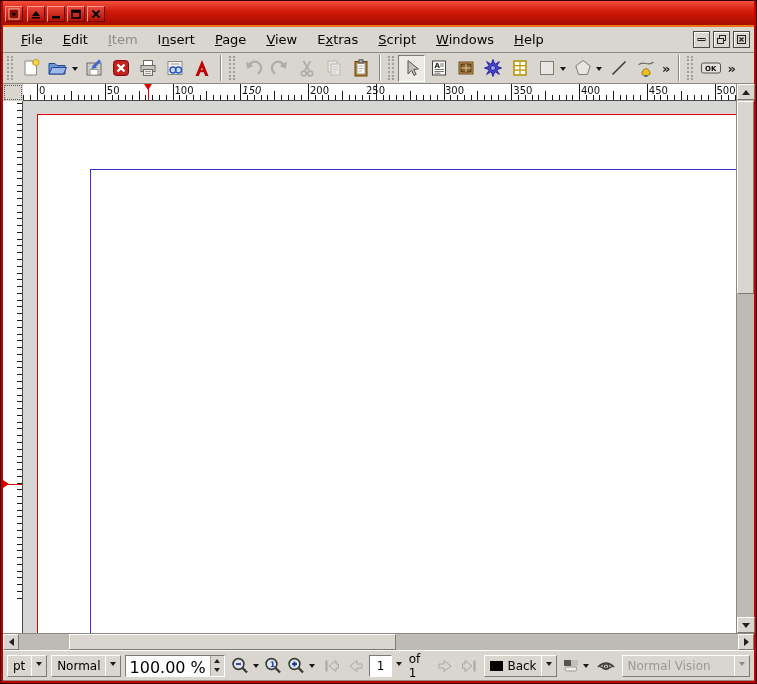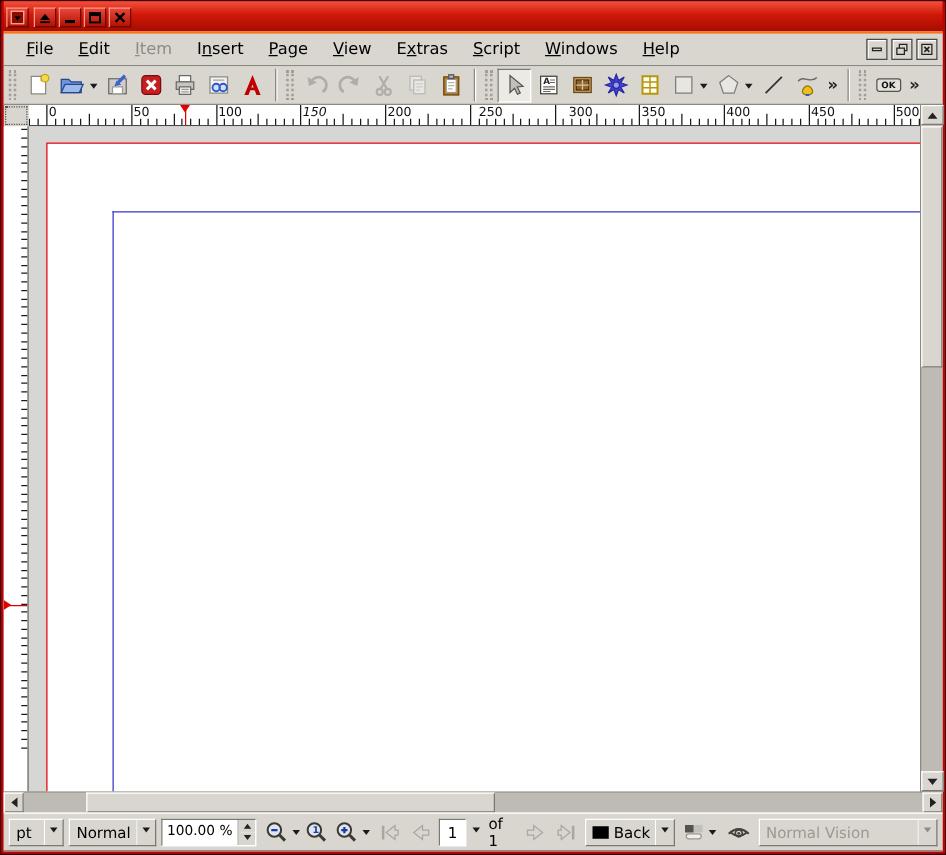--- a/index.html
+++ b/index.html
@@ -97,21 +97,21 @@
   }
   .combo{
     height:22px; display:flex; align-items:center; background:#d9d6cf; cursor:pointer;
     border:1px solid; border-color:#fff #7a7a72 #7a7a72 #fff; padding-left:5px;
   }
   .combo .ctext{ flex:1; padding-right:4px; white-space:nowrap; overflow:hidden; }
   .combo .cdiv{ width:1px; align-self:stretch; background:#a8a6a0; border-right:1px solid #fff; }
   .combo .carr{ width:14px; display:flex; justify-content:center; }
   .combo.disabled .ctext{ color:#9b9993; }
   .spin{ height:22px; display:flex; border:1px solid; border-color:#7a7a72 #fff #fff #7a7a72; background:#fff; }
-  .spin .stext{ padding:2px 4px; font-size:11px; white-space:nowrap; }
+  .spin .stext{ padding:2px 4px; font-size:16px; white-space:nowrap; }
   .spinbtns{ display:flex; flex-direction:column; border-left:1px solid #a8a6a0; }
   .spinbtns div{ flex:1; width:13px; display:flex; align-items:center; justify-content:center; background:#d9d6cf; cursor:pointer; }
   .spinbtns .tri{ border-width:3px; }
   .spinbtns .up{ border-bottom-width:4px; margin-top:-2px; }
   .spinbtns .dn{ border-top:4px solid #222; margin-bottom:-2px; }
   .bbtn{ width:24px; height:24px; display:flex; align-items:center; justify-content:center; border:1px solid transparent; cursor:pointer; }
   .bbtn.off{ cursor:default; }
   .pagebox{ width:24px; height:22px; background:#fff; border:1px solid; border-color:#7a7a72 #fff #fff #7a7a72; display:flex; align-items:center; justify-content:center; font-size:12px; }
   .pgarr{ width:12px; height:22px; display:flex; align-items:center; justify-content:center; cursor:pointer; }
   .oflabel{ font-size:12px; padding:0 2px; }
@@ -421,32 +421,32 @@
           <div class="htick" style="left: 291.8px; height: 5px;"></div>
           <div class="htick" style="left: 298.6px; height: 5px;"></div>
           <div class="htick" style="left: 305.3px; height: 5px;"></div>
           <div class="htick" style="left: 312.1px; height: 5px;"></div>
           <div class="htick" style="left: 318.9px; height: 9px;"></div>
           <div class="htick" style="left: 325.6px; height: 5px;"></div>
           <div class="htick" style="left: 332.4px; height: 5px;"></div>
           <div class="htick" style="left: 339.2px; height: 5px;"></div>
           <div class="htick" style="left: 346px; height: 5px;"></div>
           <div class="htick" style="left: 352.8px; height: 16px;"></div>
-          <div class="hlabel" style="left: 360px;">250</div>
+          <div class="hlabel" style="left: 343px;">250</div>
           <div class="htick" style="left: 359.5px; height: 5px;"></div>
           <div class="htick" style="left: 366.3px; height: 5px;"></div>
           <div class="htick" style="left: 373.1px; height: 5px;"></div>
           <div class="htick" style="left: 379.9px; height: 5px;"></div>
           <div class="htick" style="left: 386.6px; height: 9px;"></div>
           <div class="htick" style="left: 393.4px; height: 5px;"></div>
           <div class="htick" style="left: 400.2px; height: 5px;"></div>
           <div class="htick" style="left: 406.9px; height: 5px;"></div>
           <div class="htick" style="left: 413.7px; height: 5px;"></div>
           <div class="htick" style="left: 420.5px; height: 16px;"></div>
-          <div class="hlabel" style="left: 432px;">300</div>
+          <div class="hlabel" style="left: 422px;">300</div>
           <div class="htick" style="left: 427.3px; height: 5px;"></div>
           <div class="htick" style="left: 434.1px; height: 5px;"></div>
           <div class="htick" style="left: 440.8px; height: 5px;"></div>
           <div class="htick" style="left: 447.6px; height: 5px;"></div>
           <div class="htick" style="left: 454.4px; height: 9px;"></div>
           <div class="htick" style="left: 461.1px; height: 5px;"></div>
           <div class="htick" style="left: 467.9px; height: 5px;"></div>
           <div class="htick" style="left: 474.7px; height: 5px;"></div>
           <div class="htick" style="left: 481.5px; height: 5px;"></div>
           <div class="htick" style="left: 488.3px; height: 16px;"></div>

